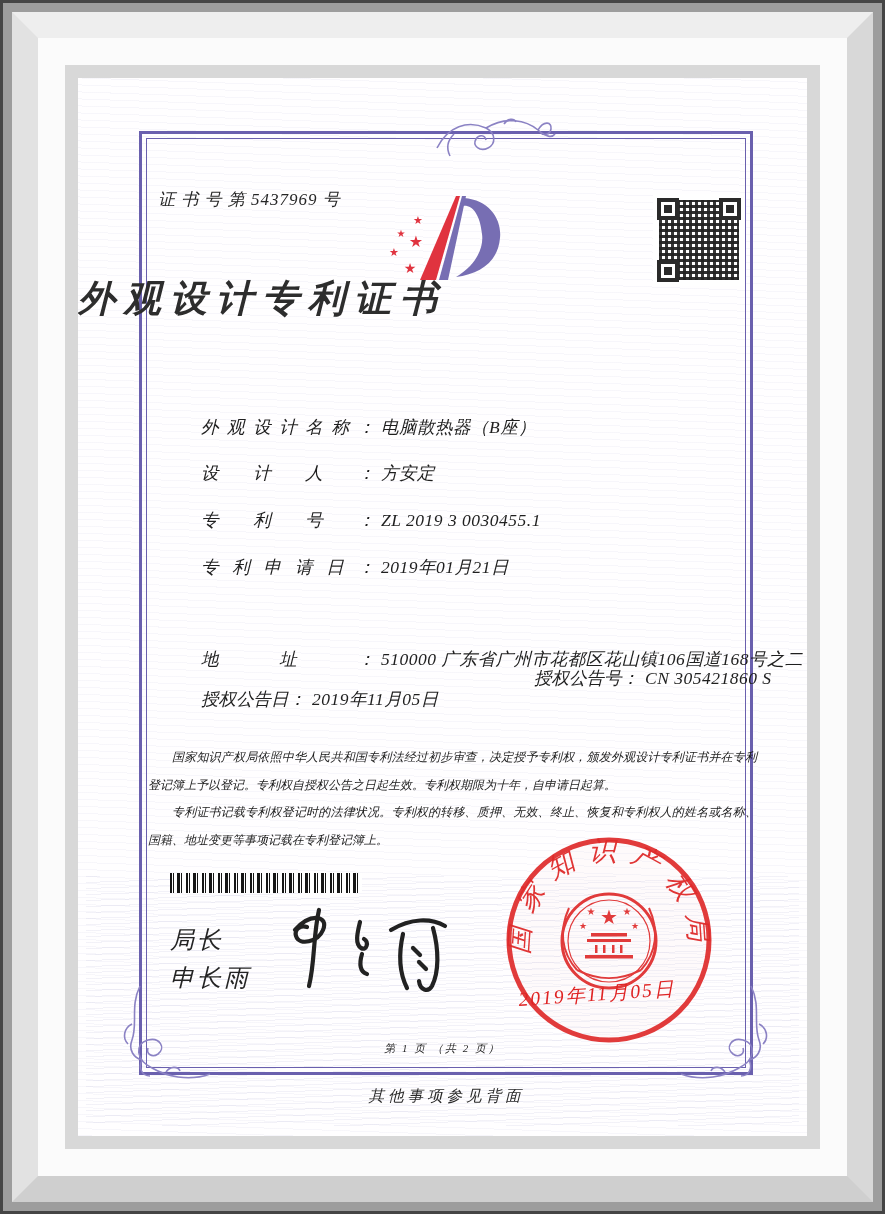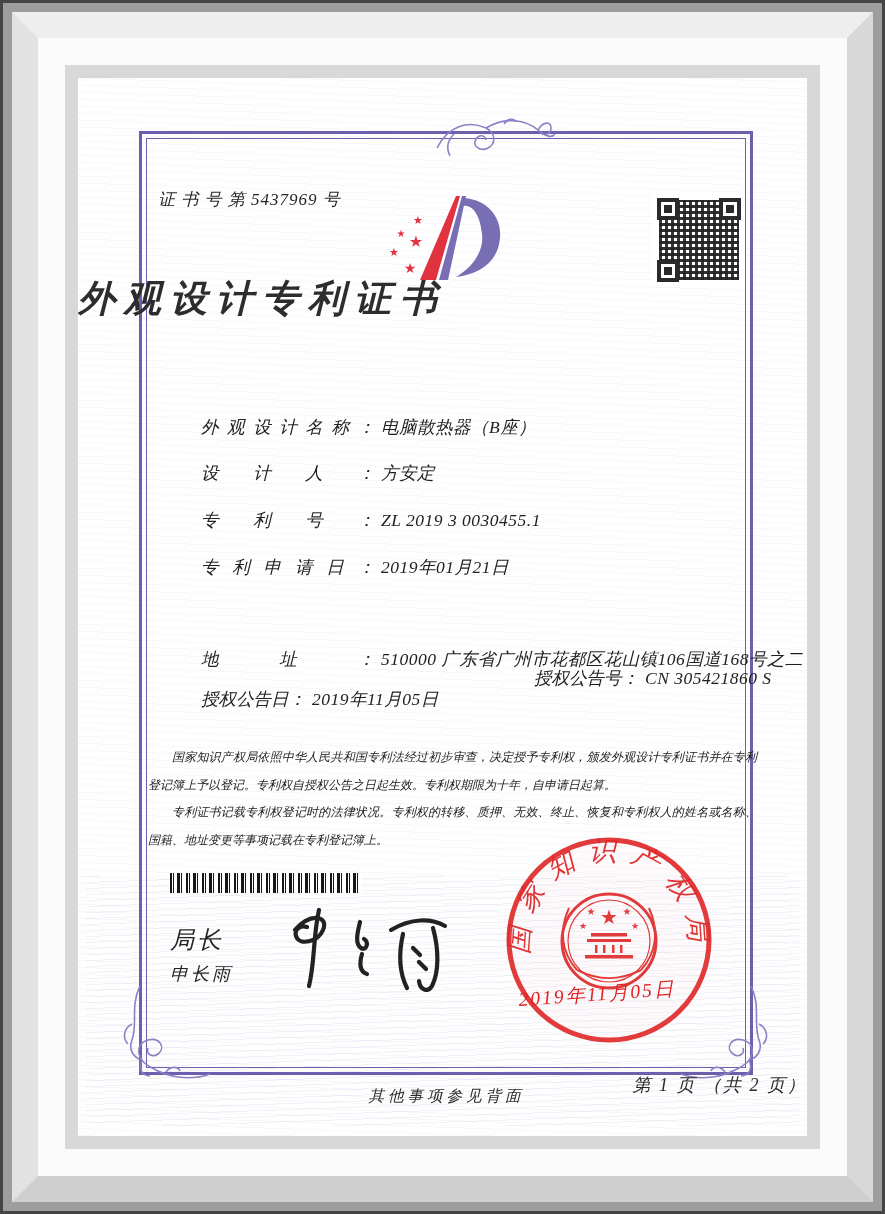--- a/index.html
+++ b/index.html
@@ -31,25 +31,25 @@
   .flabel{display:inline-block;width:174px;text-align:justify;text-align-last:justify;}
   .fvalue{margin-left:6px;letter-spacing:0.5px;}
   .grant-b{position:absolute;left:368px;top:0;}
   .paragraphs{position:absolute;left:70px;right:50px;top:620px;font-size:12px;
     line-height:27.5px;color:#1c1c1c;text-align:justify;margin-top:46px;}
   .paragraphs p{margin:0;text-indent:2em;}
   .barcode{position:absolute;left:92px;top:795px;width:192px;height:20px;
     background:repeating-linear-gradient(90deg,#161616 0 2px,#fff 2px 3px,#161616 3px 4px,#fff 4px 7px,
       #161616 7px 10px,#fff 10px 11px,#161616 11px 12px,#fff 12px 16px);}
   .signer-title{position:absolute;left:92px;top:846px;font-size:24px;letter-spacing:3px;color:#242424;}
-  .signer-name{position:absolute;left:92px;top:884px;font-size:18px;letter-spacing:3px;color:#242424;}
+  .signer-name{position:absolute;left:92px;top:884px;font-size:24px;letter-spacing:3px;color:#242424;}
   .signature{position:absolute;left:185px;top:816px;}
   .seal{position:absolute;left:425px;top:756px;}
-  .page-info{position:absolute;left:0;right:0;top:963px;text-align:right;font-size:18px;
-    letter-spacing:2px;color:#2a2a2a;margin-top:32px;}
+  .page-info{position:absolute;left:0;right:0;top:963px;text-align:center;font-size:11px;
+    letter-spacing:2px;color:#2a2a2a;}
   .back-note{position:absolute;left:8px;right:0;top:1008px;text-align:center;font-size:15.5px;
     letter-spacing:4px;color:#2a2a2a;}
   .flourish-top{position:absolute;left:356px;top:34px;}
   .flourish-bl{position:absolute;left:40px;top:906px;}
   .flourish-br{position:absolute;left:600px;top:906px;transform:scaleX(-1);}
 </style>
 </head>
 <body>
 
 <div class="photo">

